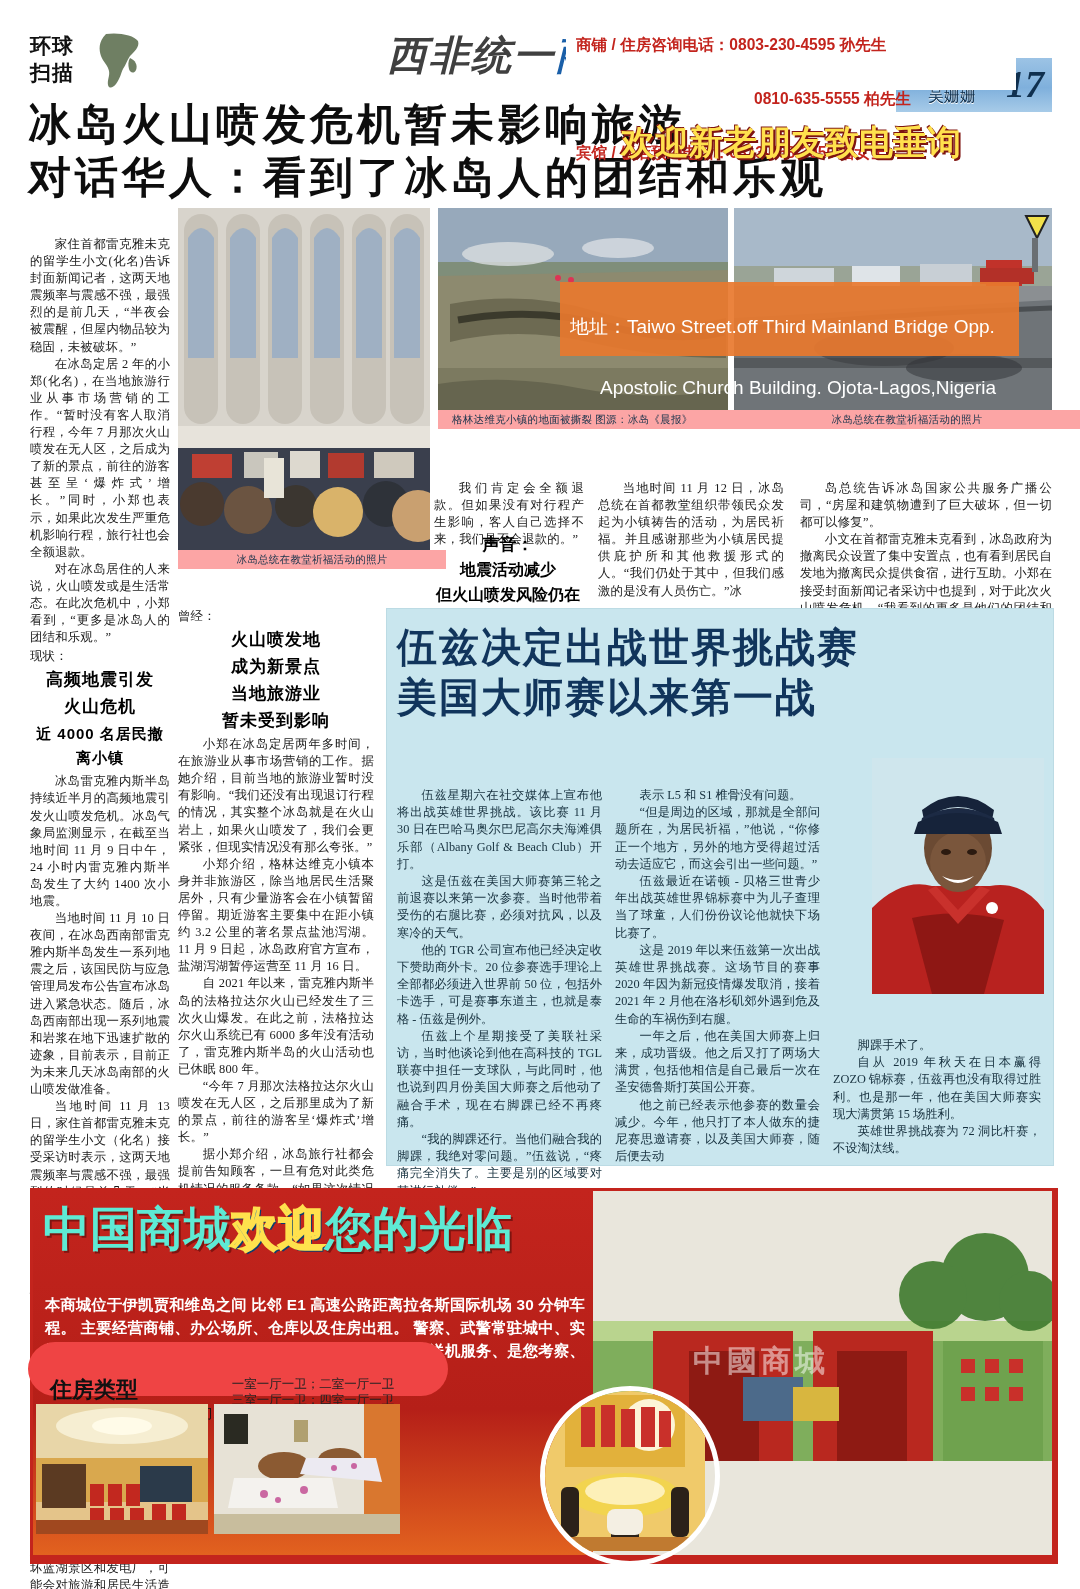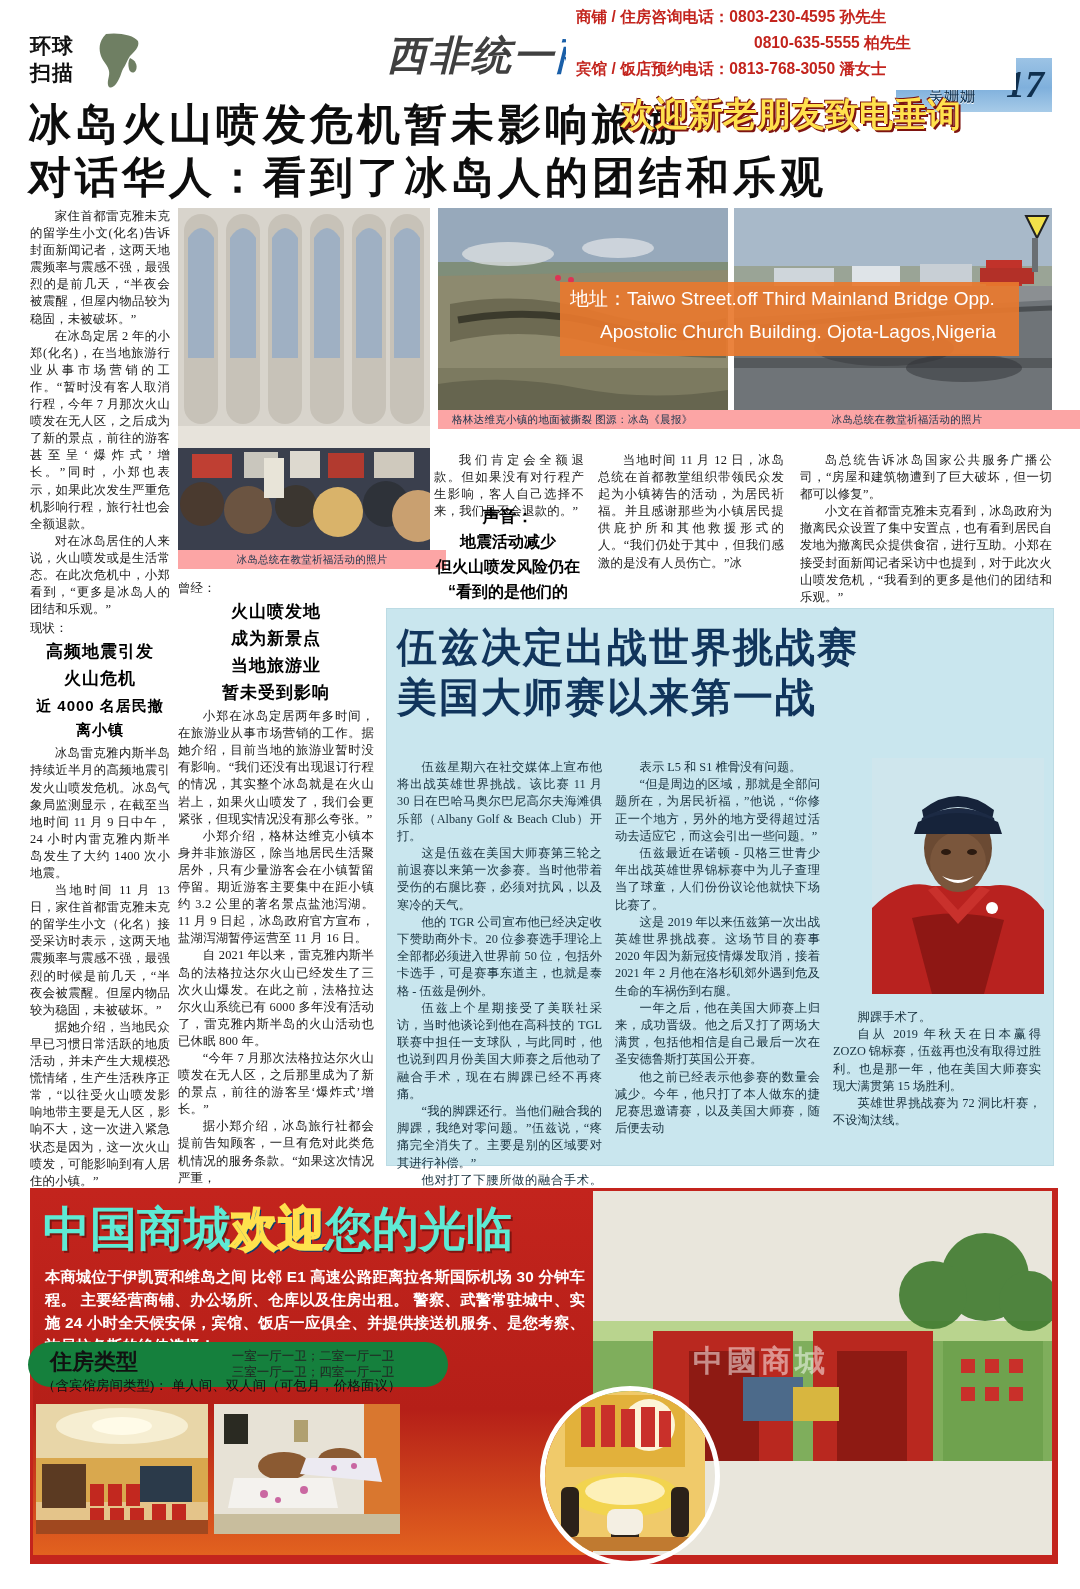--- a/index.html
+++ b/index.html
@@ -29,21 +29,21 @@
   .editor-badge .pageno{position:absolute;right:8px;top:4px;font-size:38px;font-style:italic;
     font-weight:700;color:#10304f;font-family:"Liberation Serif",serif;}
 
   
   .headline{position:absolute;left:28px;top:98px;width:1024px;}
   .headline div{font-family:"Liberation Serif","DejaVu Serif",serif;font-weight:700;
     font-size:43px;line-height:53px;letter-spacing:4px;color:#0d0d0d;white-space:nowrap;}
   .hl2{letter-spacing:2px;}
 
   
-  .cjk{font-family:"Liberation Serif","DejaVu Serif",serif;}
+  .cjk{font-family:"Liberation Serif","DejaVu Serif",serif;margin-top:28px;}
   .col{position:absolute;font-size:12.4px;line-height:17.1px;text-align:justify;
     color:#1a1a1a;letter-spacing:.2px;}
   .col p{margin:0;text-indent:2em;}
   .subhead{font-weight:700;text-align:center;font-size:17px;line-height:24px;
     letter-spacing:1px;text-indent:0 !important;margin:3px 0 3px 0 !important;
     font-family:"Liberation Sans","DejaVu Sans",sans-serif;color:#000;}
   .kicker{text-indent:0 !important;font-size:12.4px;margin-top:2px !important;}
 
   
   .photo{position:absolute;overflow:hidden;background:#b9c6cf;}
@@ -72,22 +72,22 @@
   .ad-left{position:absolute;left:0;top:0;width:560px;height:364px;
     background:linear-gradient(180deg,#c3241d 0%,#b51f18 60%,#e2621f 100%);}
   .ad-title{position:absolute;left:10px;top:8px;width:545px;height:62px;white-space:nowrap;}
   .ad-title span{font-family:"Liberation Sans","DejaVu Sans",sans-serif;font-weight:700;
     font-size:47px;line-height:60px;letter-spacing:0px;}
   .at-w{color:#5eead4;text-shadow:2px 2px 0 #7e1410;}
   .at-b{color:#0f6fc4;-webkit-text-stroke:2px #ffe14d;text-shadow:2px 2px 0 #0a3f70;}
   .ad-body{position:absolute;left:12px;top:74px;width:540px;color:#fff;
     font-family:"Liberation Sans","DejaVu Sans",sans-serif;font-weight:700;
     font-size:15.3px;line-height:23px;letter-spacing:.2px;text-align:justify;}
-  .room-box{position:absolute;left:28px;top:1342px;width:420px;height:45px;
-    background:#15803d;border-radius:32px;}
+  .room-box{position:absolute;left:28px;top:1342px;width:420px;height:54px;
+    background:#ef4444;border-radius:32px;}
   .room-title{position:absolute;left:22px;top:6px;font-family:"Liberation Sans",sans-serif;
     font-weight:700;font-size:22px;line-height:28px;color:#111;}
   .room-sub{position:absolute;left:14px;top:34px;font-family:"Liberation Sans",sans-serif;
     font-size:13.5px;line-height:20px;color:#111;white-space:nowrap;}
   .room-types{position:absolute;left:160px;top:6px;font-size:12.5px;line-height:16px;
     color:#222;text-align:center;width:250px;}
   .ad-right{position:absolute;left:560px;top:0;width:459px;height:364px;background:#e2e2d8;}
   .phone-panel{position:absolute;left:566px;top:4px;width:450px;height:86px;background:#fff;}
   .phone-line{font-family:"Liberation Sans","DejaVu Sans",sans-serif;font-weight:700;
     font-size:15.6px;line-height:26px;color:#c3241d;white-space:nowrap;}
@@ -227,20 +227,21 @@
 
   <div class="col cjk" style="left:30px;top:208px;width:140px;">
     <p>家住首都雷克雅未克的留学生小文(化名)告诉封面新闻记者，这两天地震频率与震感不强，最强烈的是前几天，“半夜会被震醒，但屋内物品较为稳固，未被破坏。”</p>
     <p>在冰岛定居 2 年的小郑(化名)，在当地旅游行业从事市场营销的工作。“暂时没有客人取消行程，今年 7 月那次火山喷发在无人区，之后成为了新的景点，前往的游客甚至呈‘爆炸式’增长。”同时，小郑也表示，如果此次发生严重危机影响行程，旅行社也会全额退款。</p>
     <p>对在冰岛居住的人来说，火山喷发或是生活常态。在此次危机中，小郑看到，“更多是冰岛人的团结和乐观。”</p>
     <p class="kicker">现状：</p>
     <p class="subhead">高频地震引发</p>
     <p class="subhead">火山危机</p>
     <p class="subhead" style="font-size:15px;">近 4000 名居民撤离小镇</p>
     <p>冰岛雷克雅内斯半岛持续近半月的高频地震引发火山喷发危机。冰岛气象局监测显示，在截至当地时间 11 月 9 日中午，24 小时内雷克雅内斯半岛发生了大约 1400 次小地震。</p>
+    <p>当地时间 11 月 10 日夜间，在冰岛西南部雷克雅内斯半岛发生一系列地震之后，该国民防与应急管理局发布公告宣布冰岛进入紧急状态。随后，冰岛西南部出现一系列地震和岩浆在地下迅速扩散的迹象，目前表示，目前正为未来几天冰岛南部的火山喷发做准备。</p>
     <p>当地时间 11 月 13 日，家住首都雷克雅未克的留学生小文（化名）接受采访时表示，这两天地震频率与震感不强，最强烈的时候是前几天，“半夜会被震醒。但屋内物品较为稳固，未被破坏。”</p>
     <p>据她介绍，当地民众早已习惯日常活跃的地质活动，并未产生大规模恐慌情绪，生产生活秩序正常，“以往受火山喷发影响地带主要是无人区，影响不大，这一次进入紧急状态是因为，这一次火山喷发，可能影响到有人居住的小镇。”</p>
     <p>据冰岛《晨报》刊登的照片显示，格林达维克小镇地面已出现“裂缝”，裂缝贯穿了小镇的大部分地区，其中包括蜂有中心的的道路。透过裂缝可以看到其中故障被破的热水管，并且裂缝开始向外蔓延。最严重后果是岩浆破坏蓝湖景区和发电厂，可能会对旅游和居民生活造成影响。</p>
     <p>目前，冰岛政府为撤离民众设置了集中安置点，小镇近 4000 名居民已安全撤离。</p>
   </div>
 
   <div class="col cjk" style="left:178px;top:578px;width:196px;">
     <p class="kicker">曾经：</p>
     <p class="subhead">火山喷发地</p>
     <p class="subhead">成为新景点</p>

